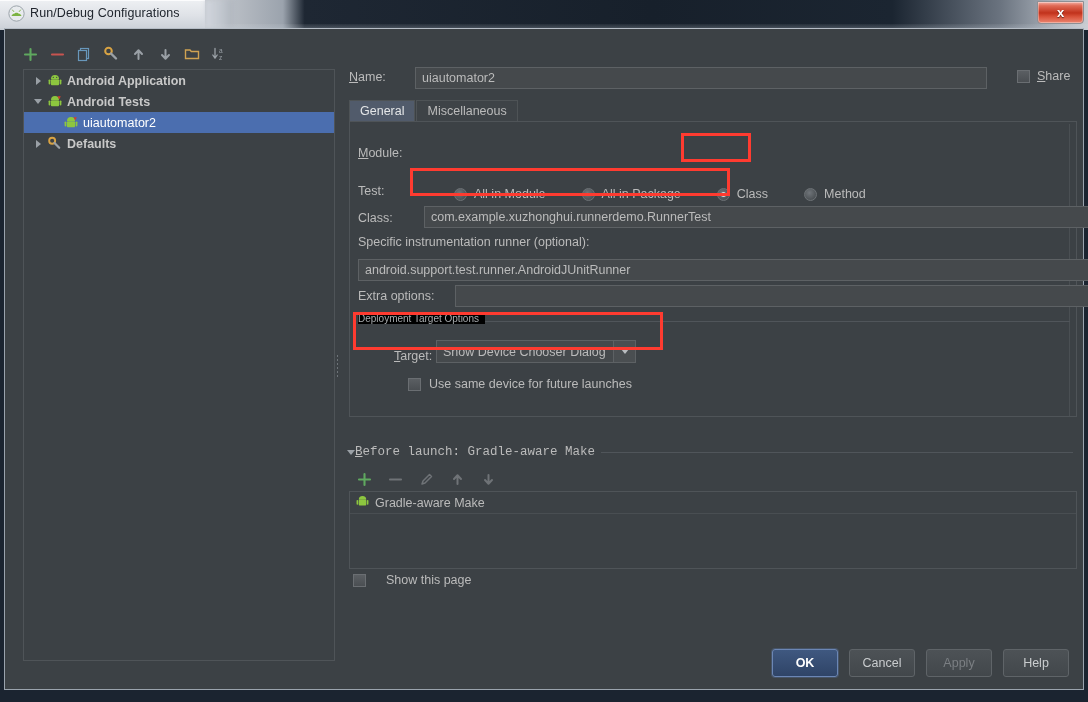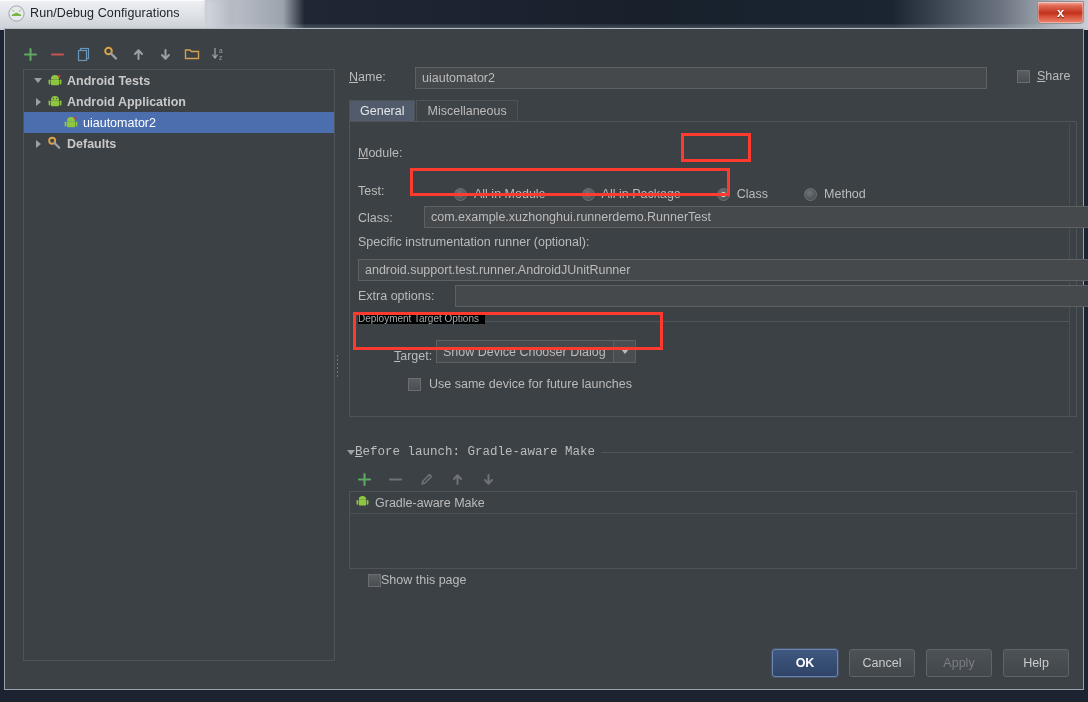--- a/index.html
+++ b/index.html
@@ -431,23 +431,22 @@
     gap: 6px;
     padding-left: 6px;
     color: #bbbbbb;
     font-size: 12.5px;
     border-bottom: 1px solid #494e52;
     cursor: pointer;
   }
   .showpage-wrap {
     position: absolute;
     left: 8px; top: 538px;
-    display: flex; align-items: center; gap: 0;
-    cursor: pointer;
-    margin-left: 15px;
+    display: flex; align-items: center; gap: 20px;
+    cursor: pointer;
   }
 
   
   #buttons {
     position: absolute;
     right: 14px; bottom: 12px;
     display: flex;
     gap: 11px;
   }
   .btn {
@@ -564,49 +563,49 @@
                 <text x="8" y="7" font-size="6.5" fill="#9aa0a6" font-family="Liberation Sans">a</text>
                 <text x="8" y="13.5" font-size="6.5" fill="#9aa0a6" font-family="Liberation Sans">z</text>
               </svg>
             </div>
           </div>
 
           <div id="tree">
 
             <div class="tree-row bold">
               <span class="tw">
-                  <span class="arrow-d"></span>
-                </span>
-              <span class="tree-icon">
-                <svg width="14" height="14" viewBox="0 0 14 14">
-                  <rect x="3" y="5.2" width="8" height="6" rx="0.8" fill="#8dc63f"></rect>
-                  <path d="M3 5 A4 4 0 0 1 11 5 Z" fill="#8dc63f"></path>
-                  <rect x="0.6" y="5.4" width="1.8" height="5" rx="0.9" fill="#8dc63f"></rect>
-                  <rect x="11.6" y="5.4" width="1.8" height="5" rx="0.9" fill="#8dc63f"></rect>
-                  <path d="M9.5 1.2 L12.8 1.2 L11.2 4.6 Z" fill="#d0412d"></path>
-                </svg>
-              </span>
-              <span class="tree-label">Android Tests</span>
-            </div>
-
-            <div class="tree-row bold">
-              <span class="tw">
                   <span class="arrow-r"></span>
                 </span>
               <span class="tree-icon">
                 <svg width="14" height="14" viewBox="0 0 14 14">
                   <rect x="3" y="5.2" width="8" height="6" rx="0.8" fill="#8dc63f"></rect>
                   <path d="M3 5 A4 4 0 0 1 11 5 Z" fill="#8dc63f"></path>
                   <rect x="0.6" y="5.4" width="1.8" height="5" rx="0.9" fill="#8dc63f"></rect>
                   <rect x="11.6" y="5.4" width="1.8" height="5" rx="0.9" fill="#8dc63f"></rect>
                   <circle cx="5.3" cy="3.4" r="0.55" fill="#3c4145"></circle>
                   <circle cx="8.7" cy="3.4" r="0.55" fill="#3c4145"></circle>
                 </svg>
               </span>
               <span class="tree-label">Android Application</span>
+            </div>
+
+            <div class="tree-row bold">
+              <span class="tw">
+                  <span class="arrow-d"></span>
+                </span>
+              <span class="tree-icon">
+                <svg width="14" height="14" viewBox="0 0 14 14">
+                  <rect x="3" y="5.2" width="8" height="6" rx="0.8" fill="#8dc63f"></rect>
+                  <path d="M3 5 A4 4 0 0 1 11 5 Z" fill="#8dc63f"></path>
+                  <rect x="0.6" y="5.4" width="1.8" height="5" rx="0.9" fill="#8dc63f"></rect>
+                  <rect x="11.6" y="5.4" width="1.8" height="5" rx="0.9" fill="#8dc63f"></rect>
+                  <path d="M9.5 1.2 L12.8 1.2 L11.2 4.6 Z" fill="#d0412d"></path>
+                </svg>
+              </span>
+              <span class="tree-label">Android Tests</span>
             </div>
 
             <div class="tree-row selected">
               <span class="tw spacer"></span>
               <span class="tw spacer"></span>
               <span class="tree-icon">
                 <svg width="14" height="14" viewBox="0 0 14 14">
                   <rect x="3" y="5.2" width="8" height="6" rx="0.8" fill="#8dc63f"></rect>
                   <path d="M3 5 A4 4 0 0 1 11 5 Z" fill="#8dc63f"></path>
                   <rect x="0.6" y="5.4" width="1.8" height="5" rx="0.9" fill="#8dc63f"></rect>

